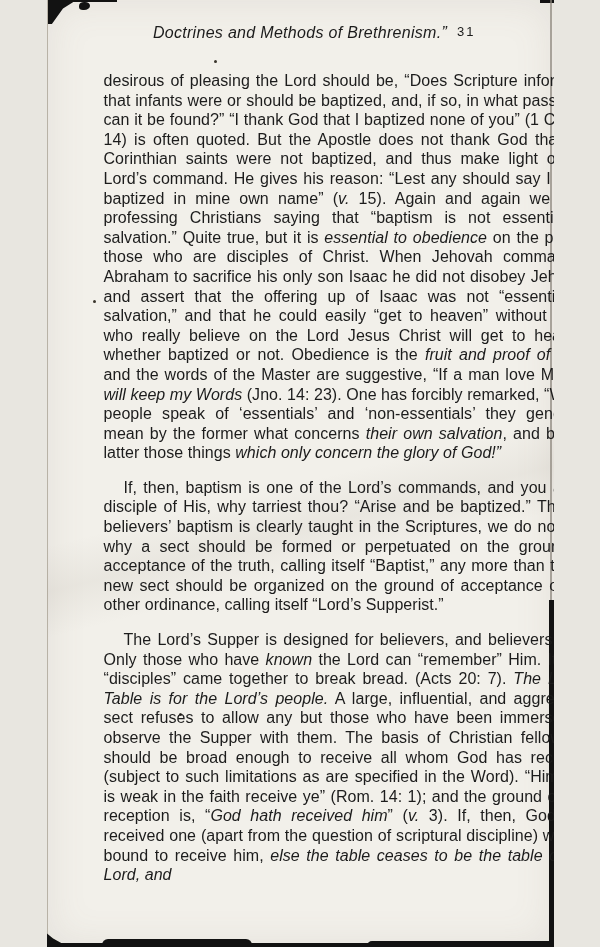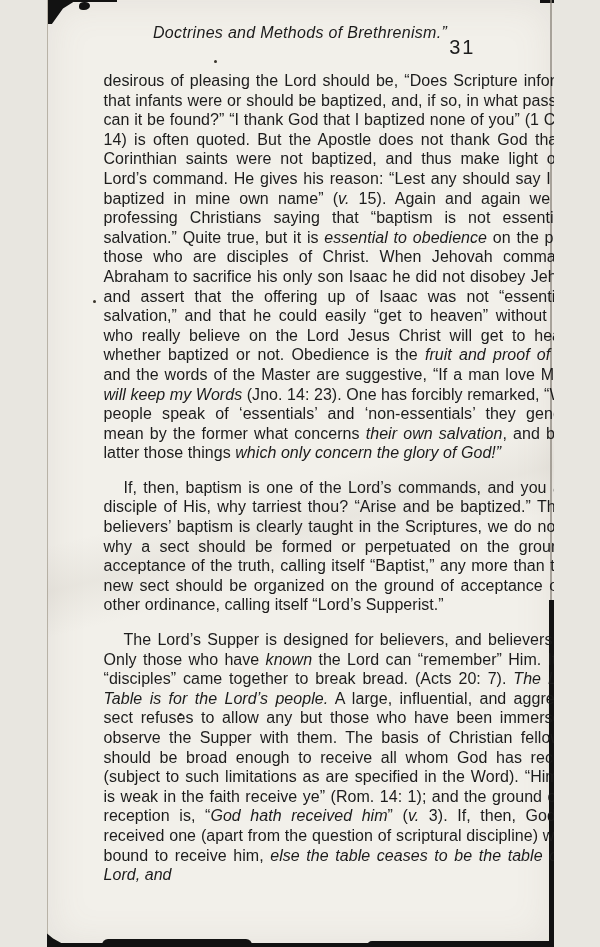--- a/index.html
+++ b/index.html
@@ -19,22 +19,22 @@
     box-shadow:inset 0 0 40px rgba(120,110,95,0.12);
   }
   .running-head{
     position:absolute;top:24px;left:40px;right:40px;height:22px;
   }
   .running-head .title{
     display:block;text-align:center;
     font-style:italic;font-size:16px;letter-spacing:0.3px;
   }
   .running-head .pagenum{
-    position:absolute;right:38px;top:12px;
-    font-style:normal;font-size:20px;letter-spacing:2px;
+    position:absolute;right:38px;top:0;
+    font-style:normal;font-size:13px;letter-spacing:2px;
   }
   .body-text{
     position:absolute;top:56px;left:42px;width:518px;
     font-size:16px;line-height:19.6px;
     text-align:justify;
     letter-spacing:0.05px;
   }
   .para{margin:15px;}
   .para.indent{text-indent:20px;}
   .it{font-style:italic;}

